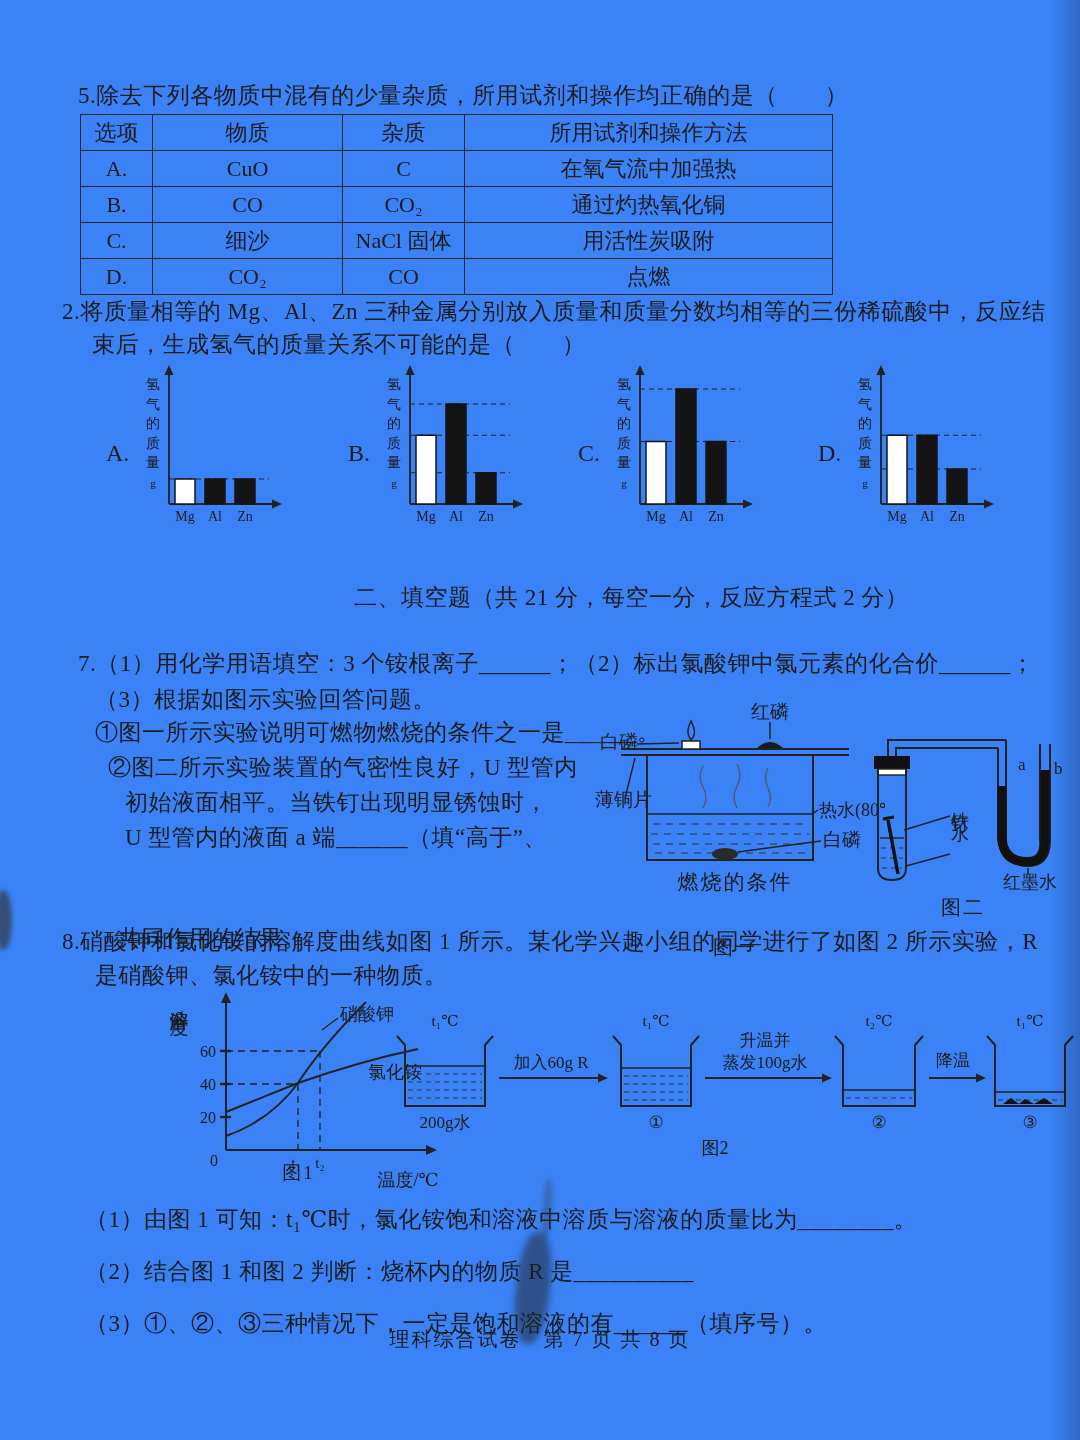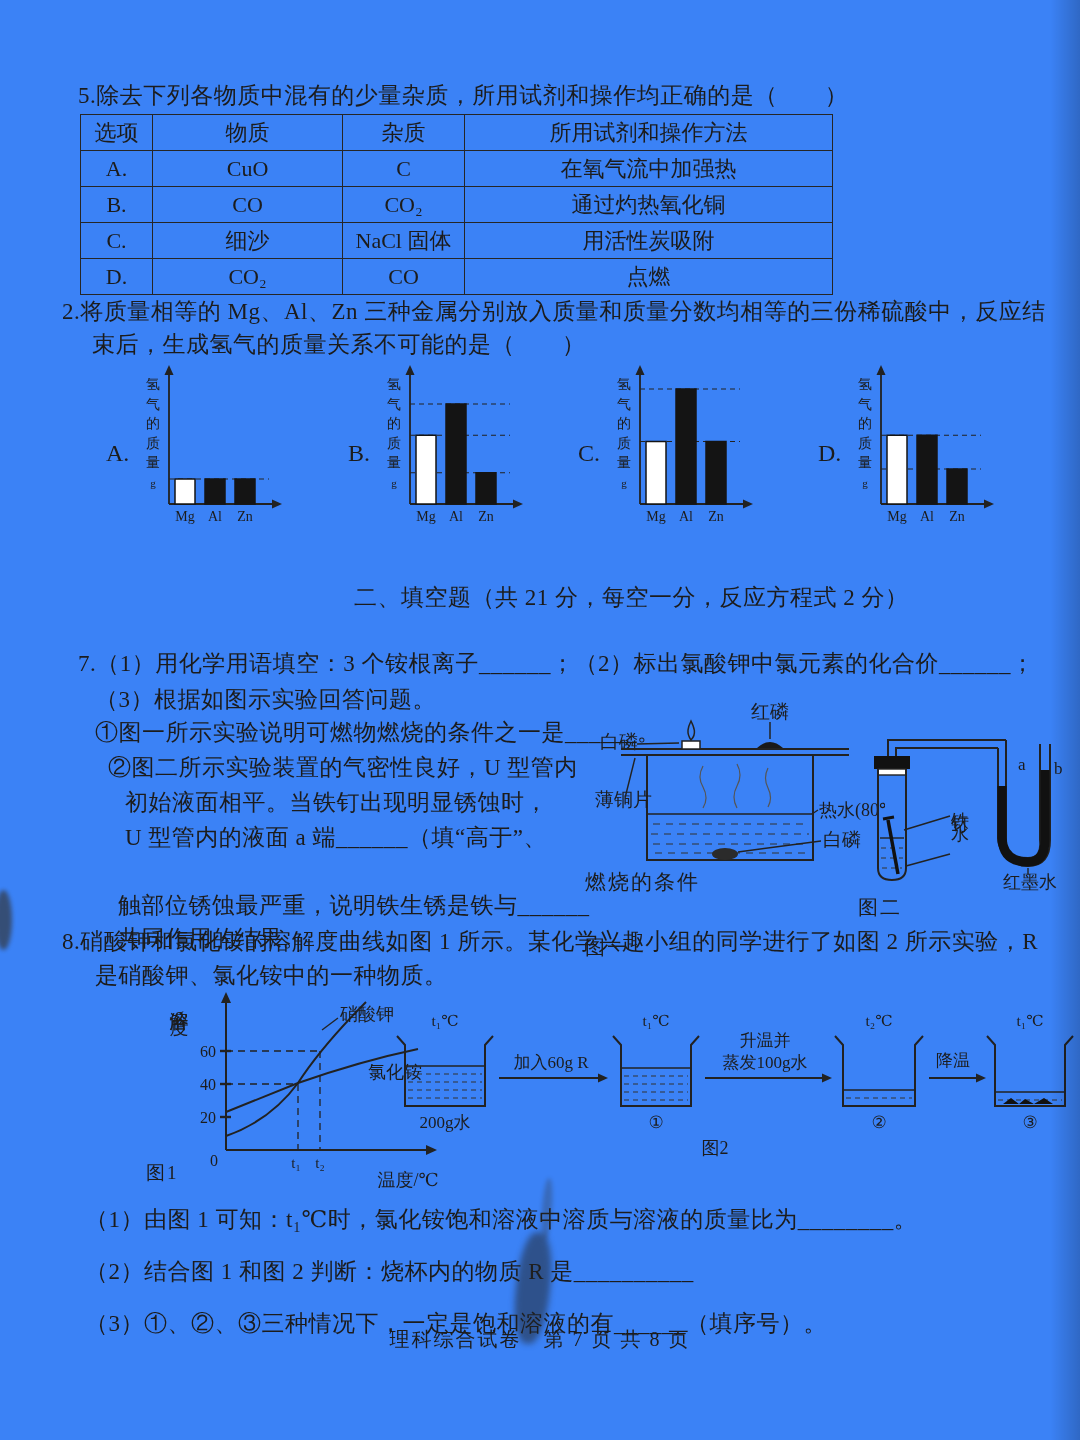--- a/index.html
+++ b/index.html
@@ -8,21 +8,21 @@
   .line{position:absolute;white-space:nowrap;font-size:23px;letter-spacing:.5px;}
   
   #q5table{position:absolute;left:80px;top:114px;border-collapse:collapse;font-size:22px;}
   #q5table td{border:1.7px solid #262626;text-align:center;height:33px;padding:1px 6px;}
   
   #scorebox{position:absolute;left:80px;top:538px;border-collapse:collapse;font-size:22px;border:2.5px solid #1d1d1d;}
   #scorebox td{border:1.7px solid #262626;text-align:center;padding:0 6px;}
   
   .q6unit{position:absolute;top:362px;display:flex;align-items:center;}
   .q6letter{font-size:24px;margin-right:4px;}
-  .cap{position:absolute;font-size:20px;letter-spacing:2px;}
+  .cap{position:absolute;text-align:center;font-size:20px;letter-spacing:2px;}
   .vtext{position:absolute;writing-mode:vertical-rl;text-orientation:upright;letter-spacing:3px;}
   svg text{font-family:"Liberation Serif","DejaVu Serif",serif;fill:#1c1c1c;}
   .edge-right{position:absolute;right:0;top:0;width:30px;height:100%;
       background:linear-gradient(to right,rgba(0,0,0,0),rgba(0,0,0,0.20));}
   .smudge1{position:absolute;left:516px;top:1232px;width:34px;height:112px;background:#222;
       opacity:.5;filter:blur(3px);transform:rotate(6deg);border-radius:45%;}
   .smudge1b{position:absolute;left:542px;top:1178px;width:10px;height:62px;background:#333;
       opacity:.3;filter:blur(2px);transform:rotate(4deg);border-radius:50%;}
   .smudge2{position:absolute;left:-5px;top:890px;width:17px;height:60px;background:#333;
       opacity:.65;filter:blur(2px);border-radius:50%;}
@@ -173,21 +173,20 @@
   </div>
 
   <div class="line" style="left:354px;top:582px;">二、填空题（共 21 分，每空一分，反应方程式 2 分）</div>
 
   <div class="line" style="left:78px;top:648px;">7.（1）用化学用语填空：3 个铵根离子______；（2）标出氯酸钾中氯元素的化合价______；</div>
   <div class="line" style="left:95px;top:684px;">（3）根据如图示实验回答问题。</div>
   <div class="line" style="left:95px;top:717px;">①图一所示实验说明可燃物燃烧的条件之一是______。</div>
   <div class="line" style="left:108px;top:752px;">②图二所示实验装置的气密性良好，U 型管内</div>
   <div class="line" style="left:125px;top:787px;">初始液面相平。当铁钉出现明显锈蚀时，</div>
   <div class="line" style="left:125px;top:822px;">U 型管内的液面 a 端______（填“高于”、</div>
-  <div class="line" style="left:118px;top:890px;">触部位锈蚀最严重，说明铁生锈是铁与______</div>
   <div class="line" style="left:118px;top:923px;">共同作用的结果。</div>
 
   <svg width="300" height="168" viewBox="0 0 300 168" style="position:absolute;left:585px;top:702px;">
     <text x="185" y="16" font-size="19" text-anchor="middle">红磷</text>
     <line x1="185" y1="20" x2="185" y2="37" stroke="#222" stroke-width="1.5"></line>
     <text x="34" y="46" font-size="19" text-anchor="middle">白磷</text>
     <line x1="52" y1="42" x2="94" y2="41" stroke="#222" stroke-width="1.5"></line>
 
     <line x1="36" y1="47" x2="264" y2="47" stroke="#222" stroke-width="2"></line>
     <line x1="36" y1="53" x2="264" y2="53" stroke="#222" stroke-width="2"></line>

